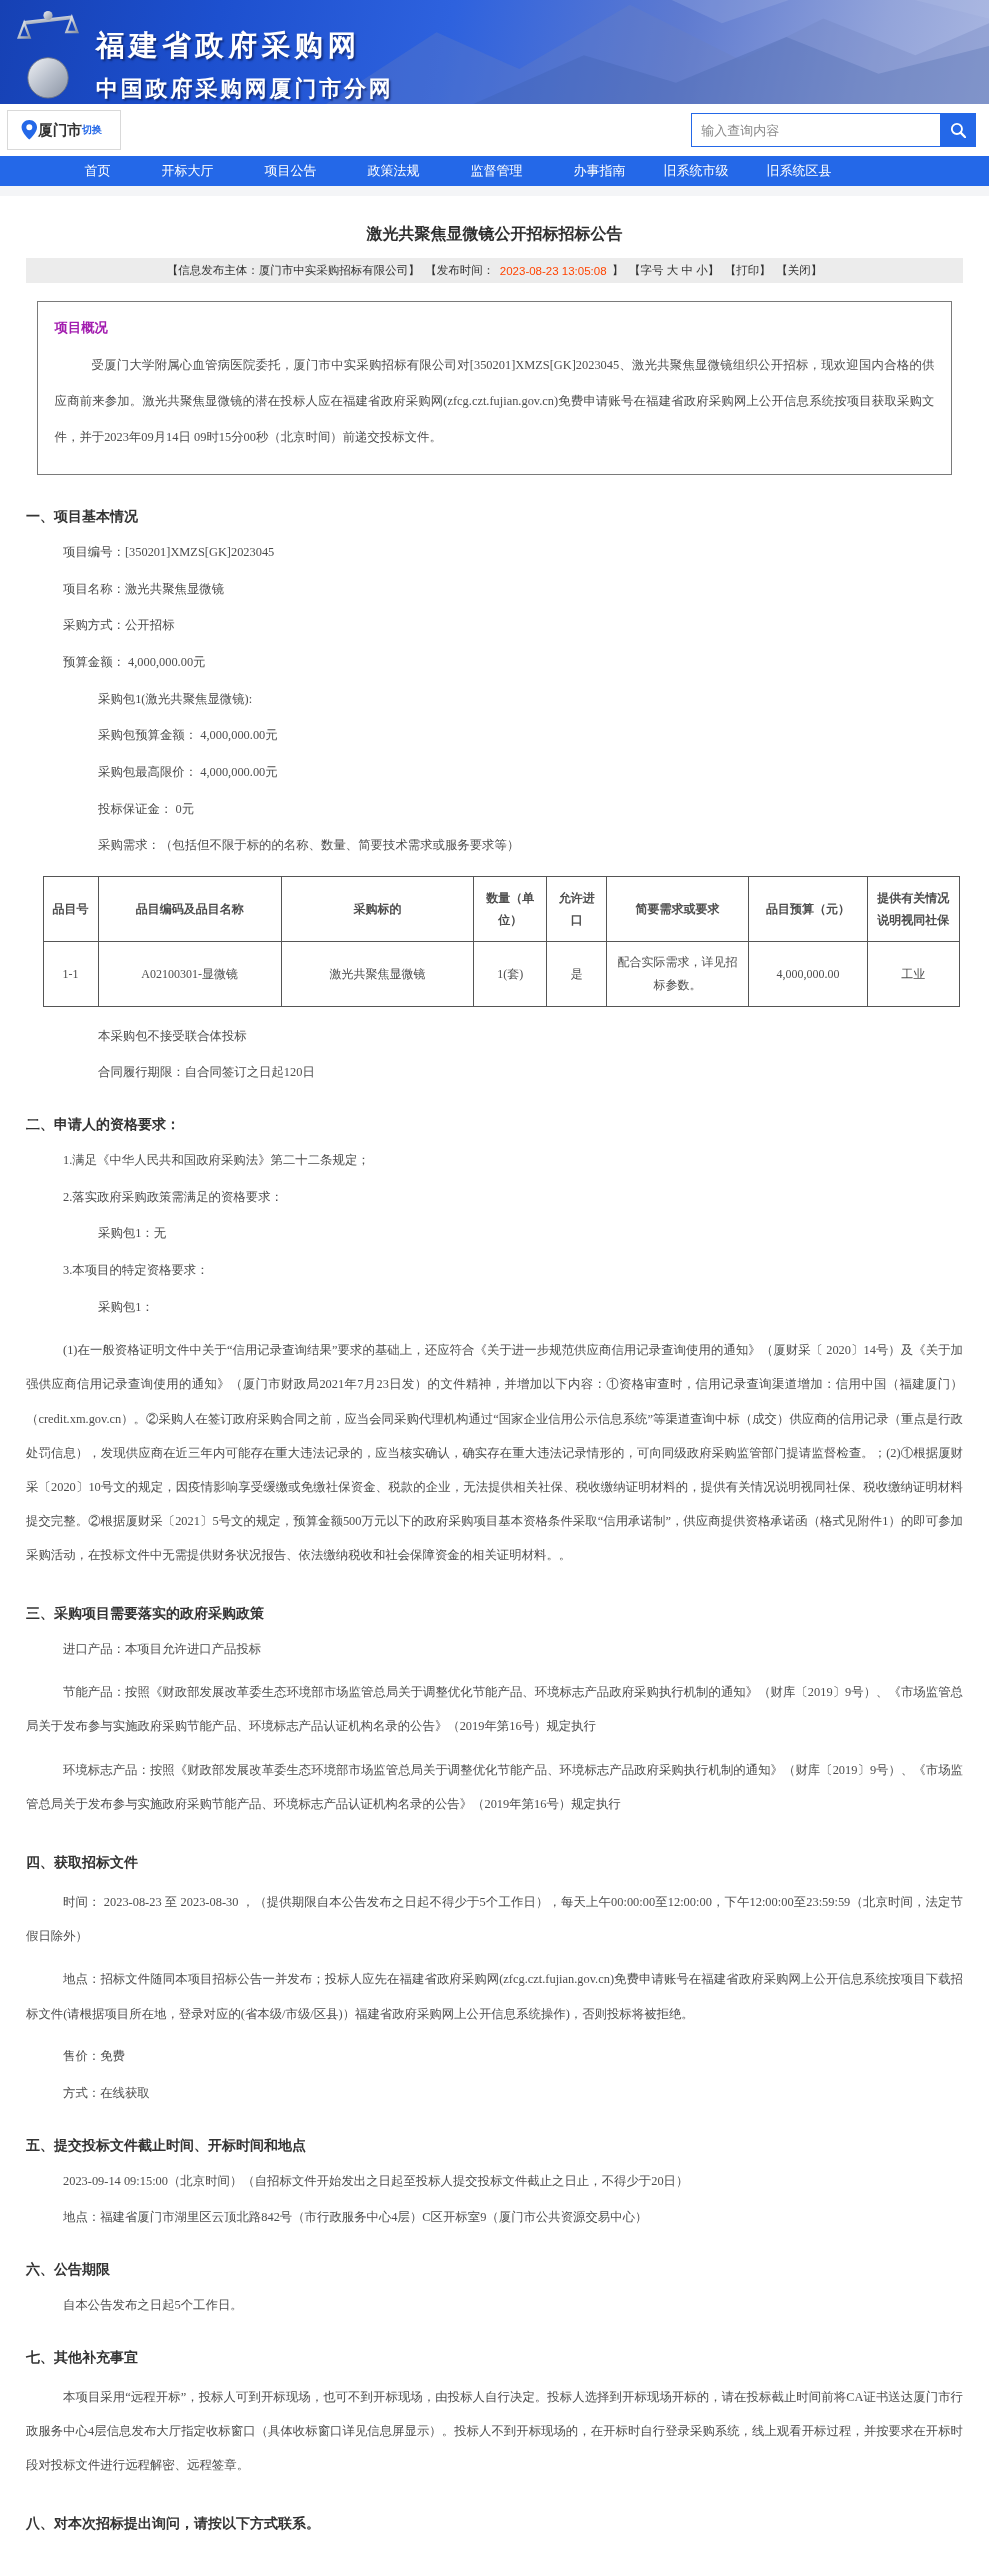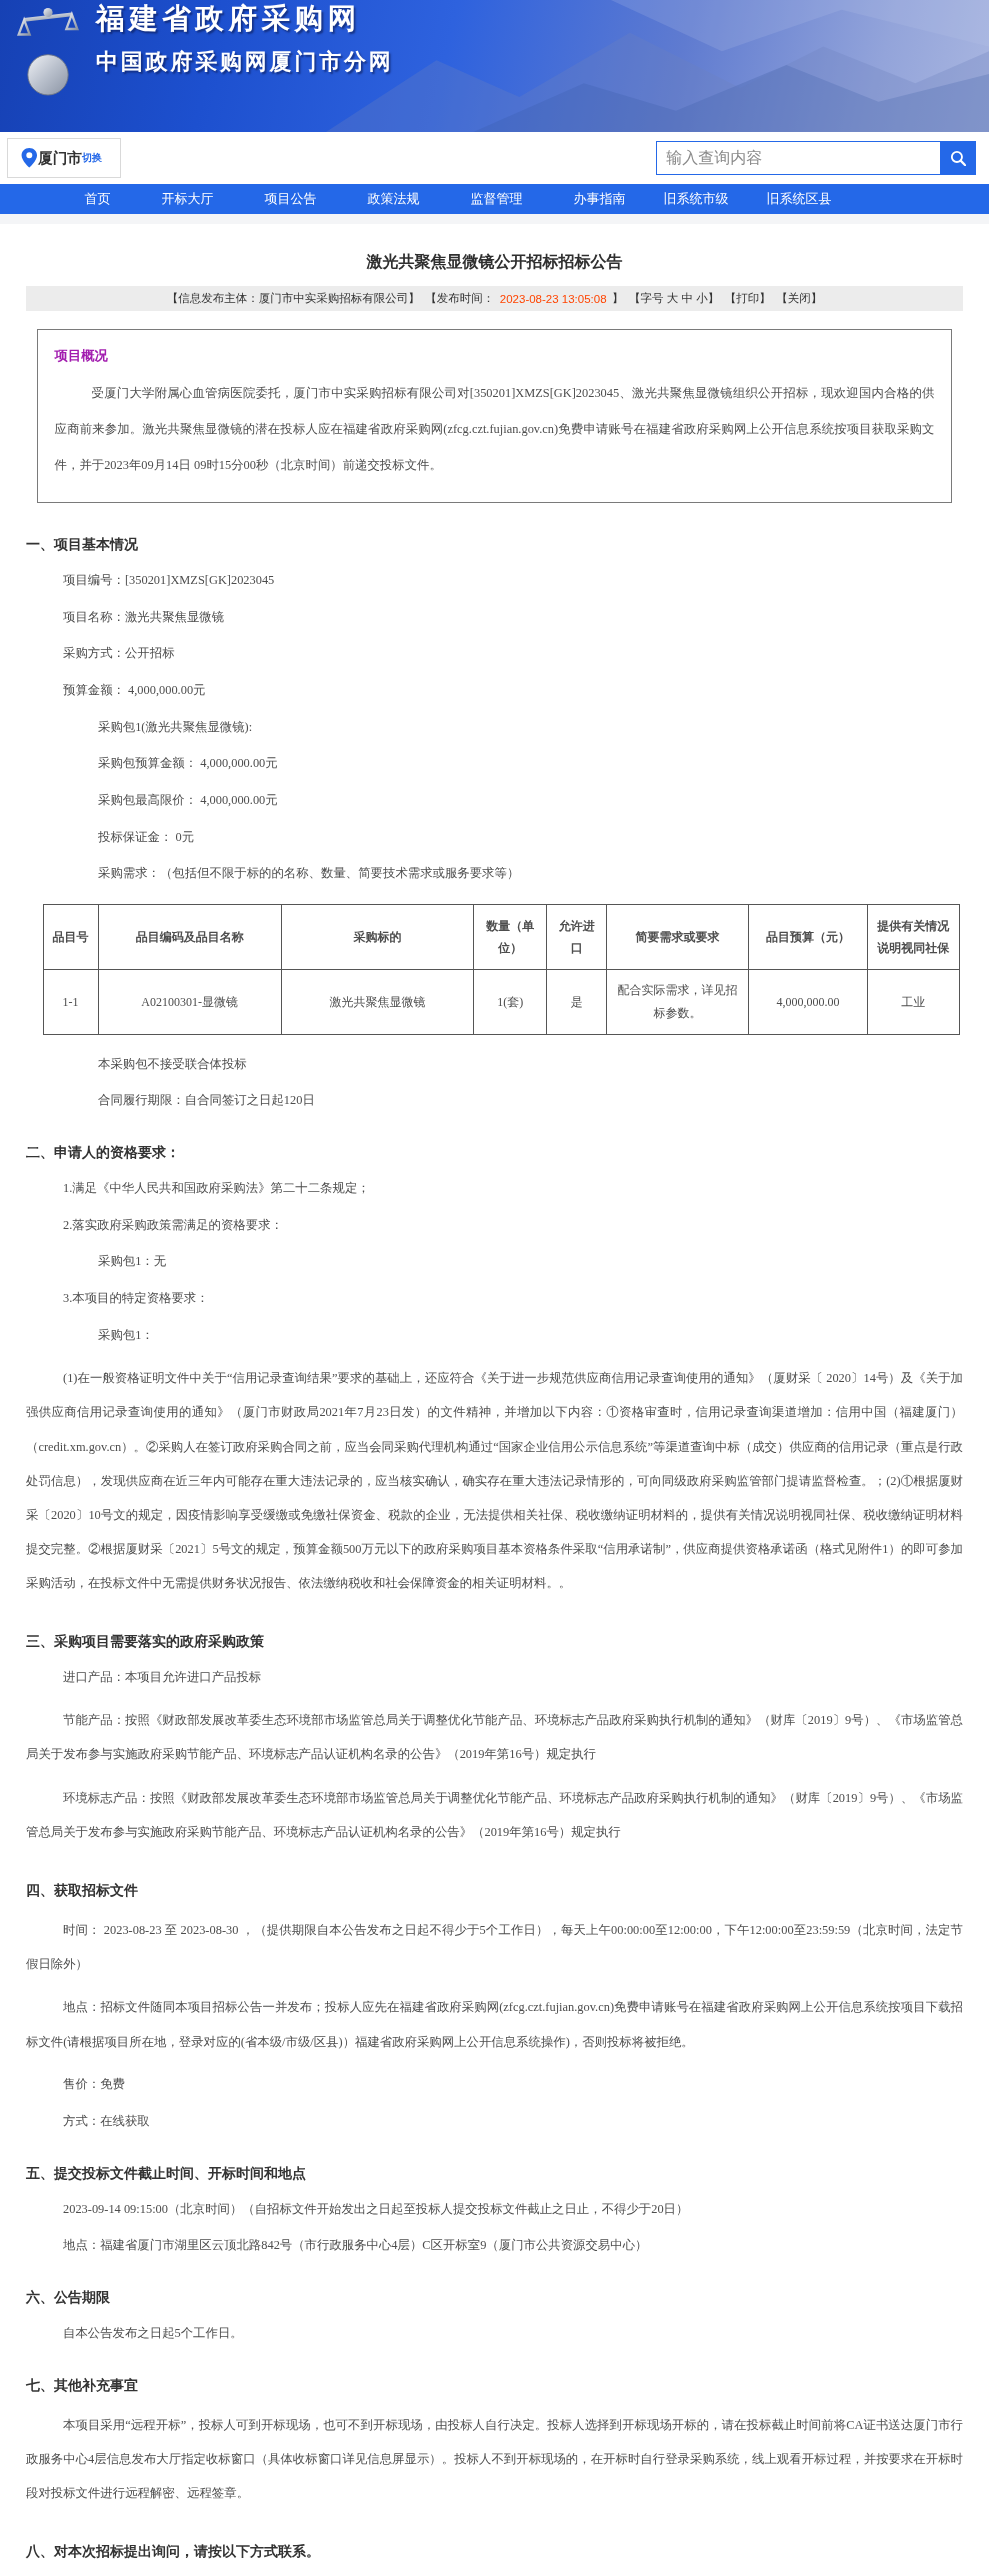--- a/index.html
+++ b/index.html
@@ -5,42 +5,42 @@
   * { box-sizing: border-box; }
   html,body { margin:0; padding:0; }
   body {
     width:989px; background:#ffffff; color:#333;
     font-family:"Liberation Sans","DejaVu Sans",sans-serif;
   }
   .page { width:989px; min-height:2576px; position:relative; }
 
   
   .banner {
-    height:132px; position:relative; overflow:hidden;
+    height:104px; position:relative; overflow:hidden;
     background:linear-gradient(103deg,#1641b4 0%,#1d50cf 22%,#2e62de 45%,#5f7bd0 68%,#93a4da 88%,#a9b6e0 100%);
-    display:flex; align-items:flex-start; padding-left:13px;
+    display:flex; align-items:flex-end; padding-left:13px;
   }
   .banner-mtn { position:absolute; right:0; bottom:0; width:663px; height:136px; opacity:.55; }
   .logo-badge {
     width:70px; height:101px; display:flex; align-items:center; justify-content:center;
     flex:0 0 auto; position:relative; z-index:2;
   }
   .banner-titles { margin-left:13px; position:relative; z-index:2; color:#fff; }
   .banner-t1 { font-size:28.5px; font-weight:bold; letter-spacing:4.6px; text-shadow:1.8px 1.8px 1.8px rgba(10,20,70,.55); }
   .banner-t2 { font-size:22px; font-weight:bold; letter-spacing:2.8px; margin-top:9.2px; text-shadow:1.8px 1.8px 1.8px rgba(10,20,70,.55); }
 
   
   .subbar { height:52px; display:flex; align-items:center; justify-content:space-between; padding:0 13px 0 7.4px; background:#fff; }
   .loc-box { display:flex; align-items:center; border:0.9px solid #d9d9d9; height:40px; padding:0 18.4px 0 13px; }
   .loc-city { font-size:14.7px; font-weight:bold; color:#333; }
   .loc-switch { font-size:10px; font-weight:bold; color:#2468e8; cursor:pointer; }
   .search-wrap { display:flex; align-items:stretch; height:34px; }
   .search-input {
-    width:284px; border:0.9px solid #2468e8; border-right:none; padding:0 9.2px;
-    font-size:16px; outline:none; color:#333; font-family:inherit;
+    width:249px; border:0.9px solid #2468e8; border-right:none; padding:0 9.2px;
+    font-size:13px; outline:none; color:#333; font-family:inherit;
   }
   .search-input::placeholder { color:#8a8a8a; }
   .search-btn { width:36px; background:#2468e8; border:none; display:flex; align-items:center; justify-content:center; cursor:pointer; }
 
   
   .nav { height:30px; background:#2468e8; display:flex; align-items:center; padding-left:7.4px; }
   .nav-item { width:103px; text-align:right; color:#fff; font-size:13px; cursor:pointer; white-space:nowrap; }
   .gray-strip { height:10px; background:#f4f5f7; }
 
   

